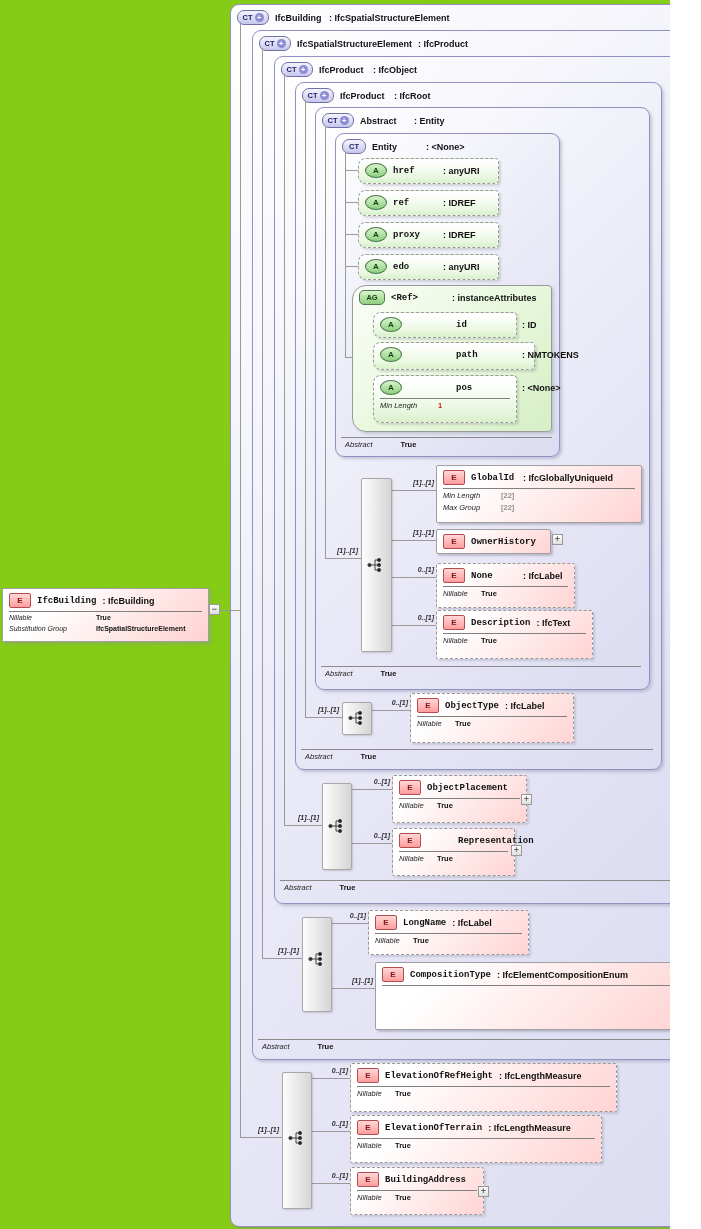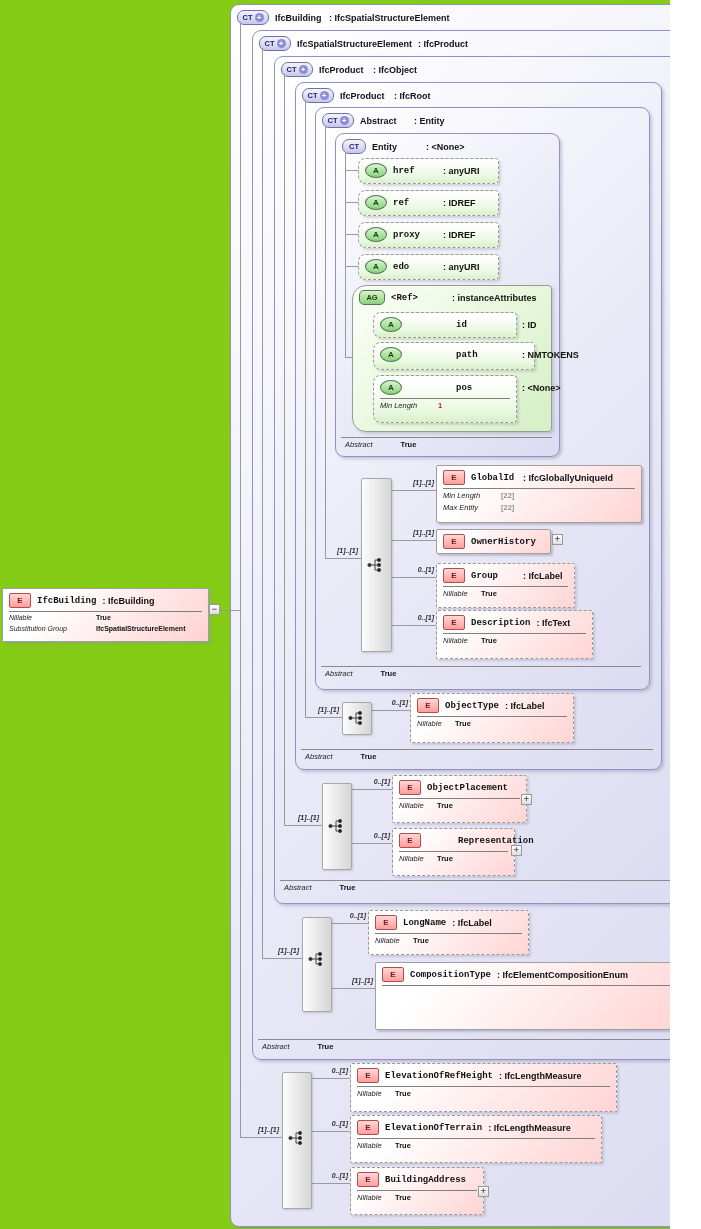--- a/index.html
+++ b/index.html
@@ -346,37 +346,37 @@
         <span class="iel">E</span>
         <span class="ename">GlobalId</span>
         <span class="etype">: IfcGloballyUniqueId</span>
       </div>
     <div class="sep"></div>
     <div class="prow">
         <span class="plabel wide">Min Length</span>
         <span class="pvalue gray">[22]</span>
       </div>
     <div class="prow">
-        <span class="plabel wide">Max Entity</span>
+        <span class="plabel wide">Max Group</span>
         <span class="pvalue gray">[22]</span>
       </div>
   </div>
 
   <div class="ebox" style="left:436px;top:529px;width:113px;height:23px;">
     <div class="ehead">
         <span class="iel">E</span>
         <span class="ename" style="min-width:0;">OwnerHistory</span>
       </div>
   </div>
   <div class="exp" style="left:552px;top:534px;">+</div>
 
   <div class="ebox dashed" style="left:436px;top:563px;width:137px;height:43px;">
     <div class="ehead">
         <span class="iel">E</span>
-        <span class="ename">Group</span>
+        <span class="ename">None</span>
         <span class="etype">: IfcLabel</span>
       </div>
     <div class="sep"></div>
     <div class="prow">
         <span class="plabel">Nillable</span>
         <span class="pvalue">True</span>
       </div>
   </div>
 
   <div class="ebox dashed" style="left:436px;top:610px;width:155px;height:47px;">

